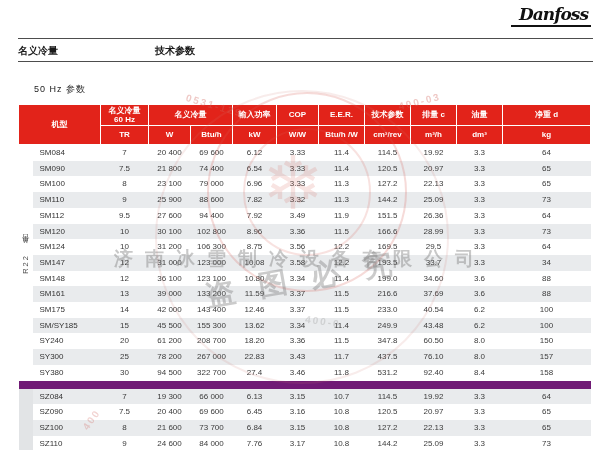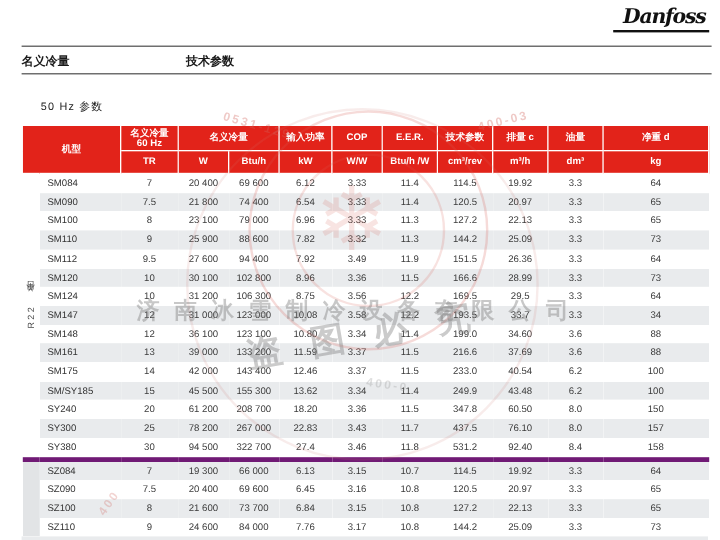--- a/index.html
+++ b/index.html
@@ -28,21 +28,21 @@
     background:var(--red,#e2231a); color:#fff; font-weight:bold; font-size:8px;
     border:1px solid #fff; padding:0; line-height:1.15; text-align:center;
   }
   .dtable thead tr.h1 th { height:20px; }
   .dtable thead tr.h2 th { height:18px; }
   .dtable td {
     font-size:8px; color:#3b3b3b; text-align:center; padding:0;
     height:15.7px; line-height:15.7px; white-space:nowrap; overflow:hidden;
   }
   .dtable tr.alt { background:var(--alt,#e9ebed);margin-top:48px; }
-  .dtable tr.group-start td { border-top:4px solid #701a75; }
+  .dtable tr.group-start td { border-top:8px solid #701a75; }
   .dtable td.model { text-align:left; padding-left:7px; color:#333; }
   .dtable td.grp { background:#fff; width:14px; }
   .dtable td.grp-gray { background:#e2e4e6; }
   .vtext {
     display:inline-block; writing-mode:vertical-rl; transform:rotate(180deg);
     font-size:7.5px; color:#4a4a4a; letter-spacing:2px; line-height:13px; white-space:nowrap;
   }
   .partial-row { width:572px; height:10px; background:var(--alt,#e9ebed); }
 
   

